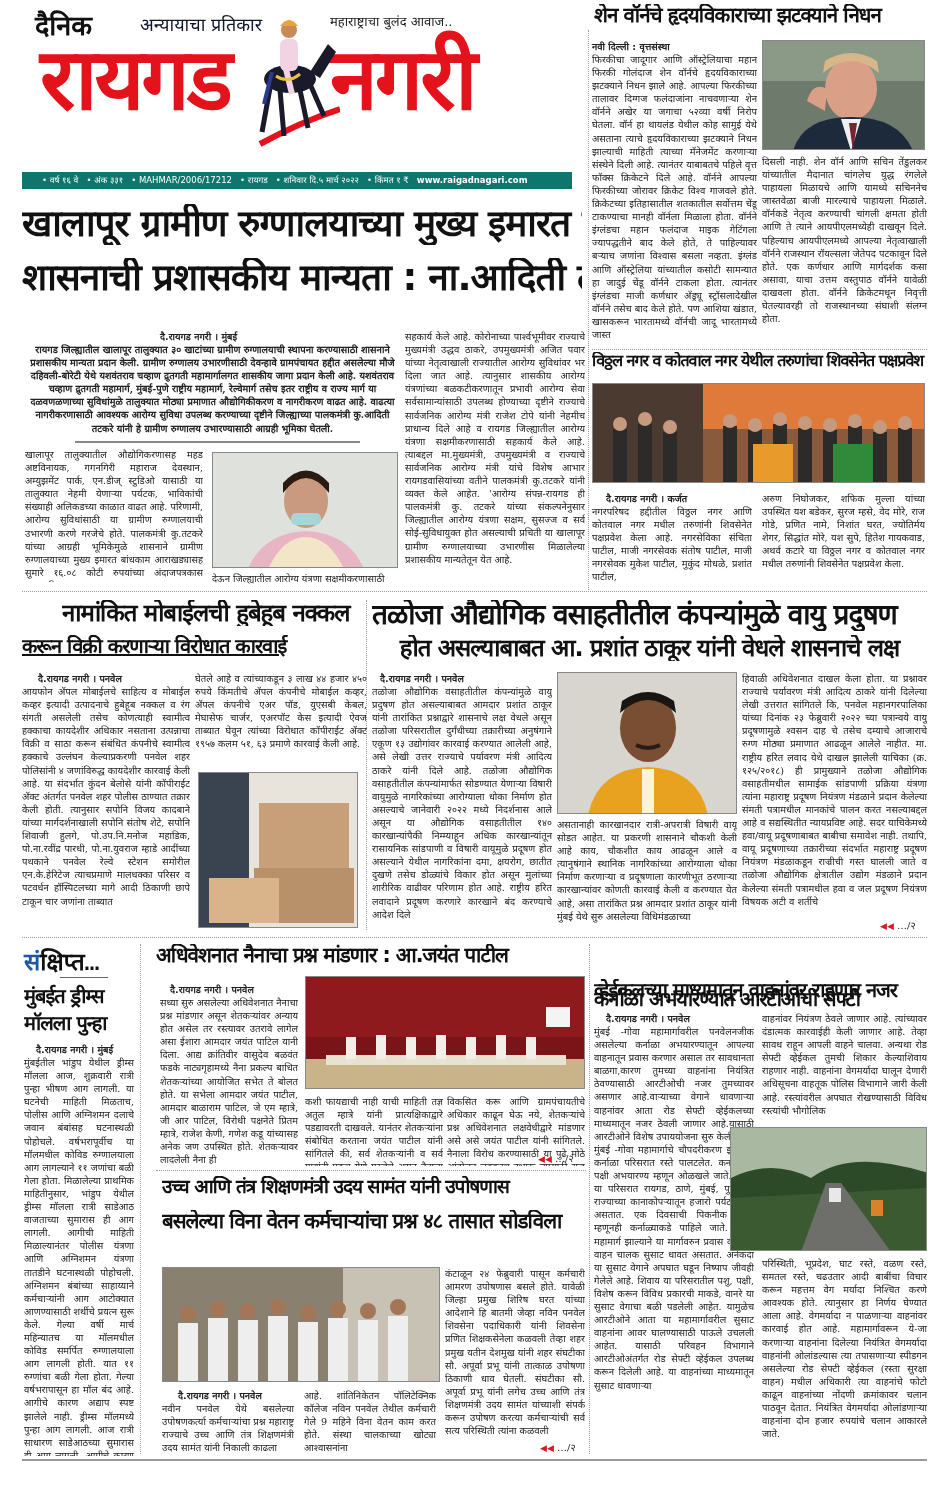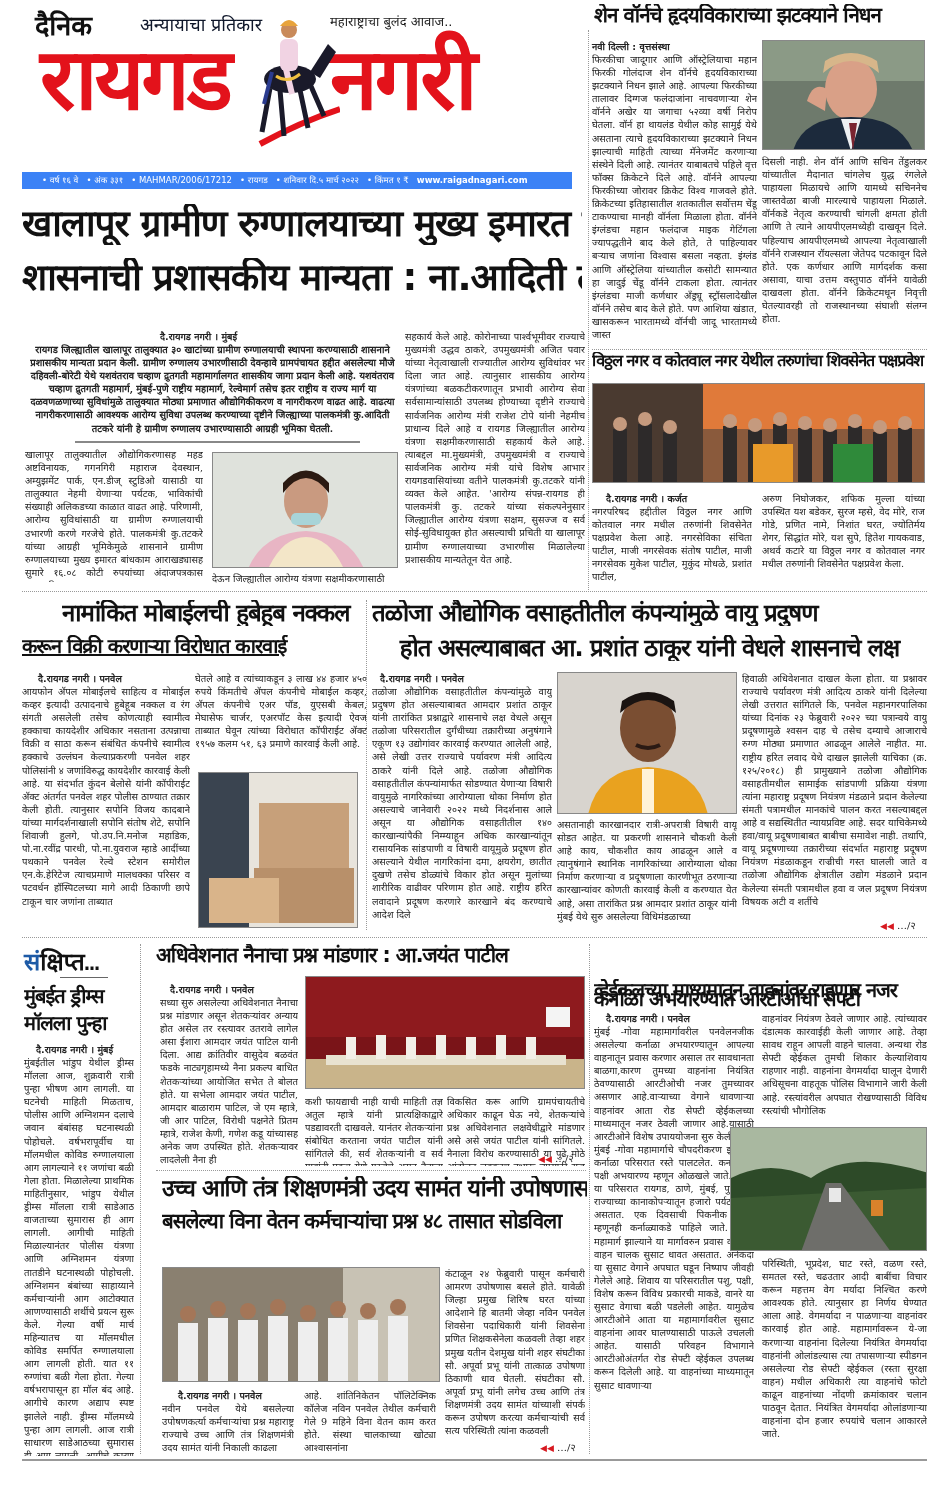--- a/index.html
+++ b/index.html
@@ -30,21 +30,21 @@
     <ellipse cx="50" cy="75" rx="26" ry="14" fill="#1a1a2a"></ellipse>
     <path d="M70 68 L88 40 L96 48 L80 74 Z" fill="#1a1a2a"></path>
     <path d="M30 84 L22 128 M40 86 L44 132 M60 86 L68 124 M70 80 L84 112" stroke="#1a1a2a" stroke-width="5" fill="none"></path>
     <path d="M32 68 L24 100" stroke="#2a3b8f" stroke-width="4"></path>
     <rect x="40" y="35" width="18" height="32" rx="6" fill="#f1d3e3"></rect>
     <circle cx="49" cy="26" r="8" fill="#c98a5a"></circle>
     <path d="M40 22 Q49 10 58 22 Z" fill="#e8a33b"></path>
     <path d="M46 65 L52 90" stroke="#f1d3e3" stroke-width="6"></path>
     <path d="M36 72 Q48 80 60 70" stroke="#f0c040" stroke-width="3" fill="none"></path>
   </svg>
-  <div class="abs" style="left:22px;top:172px;width:550px;height:17px;background:#3b82f6;color:#fff;font-size:8.5px;line-height:17px;padding-left:20px;white-space:nowrap;overflow:hidden;">
+  <div class="abs" style="left:22px;top:172px;width:550px;height:17px;background:#0f766e;color:#fff;font-size:8.5px;line-height:17px;padding-left:20px;white-space:nowrap;overflow:hidden;">
     <span>• <span>वर्ष १६ वे</span></span>&nbsp;&nbsp;
     <span>• <span>अंक ३३१</span></span>&nbsp;&nbsp;
     <span>• <span>MAHMAR/2006/17212</span></span>&nbsp;&nbsp;
     <span>• <span>रायगड</span></span>&nbsp;&nbsp;
     <span>• <span>शनिवार दि.५ मार्च २०२२</span></span>&nbsp;&nbsp;
     <span>• <span>किंमत १ ₹</span></span>&nbsp;&nbsp;
     <span style="font-weight:bold;">www.raigadnagari.com</span>
   </div>
 </div>
 
@@ -142,21 +142,21 @@
     <rect width="160" height="156" fill="#e8e4dc"></rect>
     <rect x="0" y="0" width="50" height="156" fill="#3a4450"></rect>
     <rect x="60" y="30" width="90" height="70" fill="#c7a07a"></rect>
     <rect x="55" y="95" width="100" height="55" fill="#b8906a"></rect>
     <rect x="10" y="105" width="70" height="45" fill="#d9b48a"></rect>
   </svg>
 </div>
 
 <div class="abs dotted-v" style="left:366px;top:600px;height:330px;"></div>
 
-<div class="abs hl" style="left:372px;top:600px;width:555px;font-size:24px;">तळोजा औद्योगिक वसाहतीतील कंपन्यांमुळे वायु प्रदुषण</div>
+<div class="abs hl" style="left:372px;top:600px;width:555px;font-size:28px;">तळोजा औद्योगिक वसाहतीतील कंपन्यांमुळे वायु प्रदुषण</div>
 <div class="abs hl" style="left:372px;top:635px;width:555px;font-size:24px;text-align:center;">होत असल्याबाबत आ. प्रशांत ठाकूर यांनी वेधले शासनाचे लक्ष</div>
 <div class="abs dateline" style="left:380px;top:672px;">दै.रायगड नगरी । पनवेल</div>
 <div class="abs body-text" style="left:372px;top:685px;width:180px;height:245px;">तळोजा औद्योगिक वसाहतीतील कंपन्यांमुळे वायु प्रदुषण होत असल्याबाबत आमदार प्रशांत ठाकूर यांनी तारांकित प्रश्नाद्वारे शासनाचे लक्ष वेधले असून तळोजा परिसरातील दुर्गंधीच्या तक्रारीच्या अनुषंगाने एकूण १३ उद्योगांवर कारवाई करण्यात आलेली आहे, असे लेखी उत्तर राज्याचे पर्यावरण मंत्री आदित्य ठाकरे यांनी दिले आहे. तळोजा औद्योगिक वसाहतीतील कंपन्यांमार्फत सोडण्यात येणाऱ्या विषारी वायुमुळे नागरिकांच्या आरोग्याला धोका निर्माण होत असल्याचे जानेवारी २०२२ मध्ये निदर्शनास आले असून या औद्योगिक वसाहतीतील १४० कारखान्यांपैकी निम्म्याहून अधिक कारखान्यांतून रासायनिक सांडपाणी व विषारी वायूमुळे प्रदूषण होत असल्याने येथील नागरिकांना दमा, क्षयरोग, छातीत दुखणे तसेच डोळ्यांचे विकार होत असून मुलांच्या शारीरिक वाढीवर परिणाम होत आहे. राष्ट्रीय हरित लवादाने प्रदूषण करणारे कारखाने बंद करण्याचे आदेश दिले</div>
 <div class="abs photo" style="left:557px;top:672px;width:180px;height:142px;">
   <svg width="180" height="142" viewBox="0 0 180 142">
     <rect width="180" height="142" fill="#d8d4ce"></rect>
     <ellipse cx="90" cy="55" rx="28" ry="34" fill="#7a4e32"></ellipse>
     <path d="M62 40 Q90 14 118 40 L116 28 Q90 10 64 28 Z" fill="#1a1412"></path>
     <path d="M78 72 Q90 78 102 72" stroke="#2a1a14" stroke-width="4" fill="none"></path>
     <path d="M30 142 Q40 96 90 94 Q140 96 150 142 Z" fill="#e9a21f"></path>
@@ -205,21 +205,21 @@
 </div>
 <div class="abs body-text" style="left:305px;top:1095px;width:138px;height:71px;">कशी फायद्याची नाही याची माहिती तज्ञ अतुल म्हात्रे यांनी प्रात्यक्षिकाद्वारे पडद्यावरती दाखवले. यानंतर शेतकऱ्यांना संबोधित करताना जयंत पाटील यांनी सांगितले की, सर्व शेतकऱ्यांनी व सर्व गावांनी एकत्र येणे गरजेचे असून नैनाला विरोध करायचा आहे. आमच्या जमिनी आम्ही</div>
 <div class="abs body-text" style="left:447px;top:1095px;width:138px;height:71px;">विकसित करू आणि ग्रामपंचायतीचे अधिकार काढून घेऊ नये, शेतकऱ्यांचे प्रश्न अधिवेशनात लक्षवेधीद्वारे मांडणार असे असे जयंत पाटील यांनी सांगितले. नैनाला विरोध करण्यासाठी या पुढे मोठे आंदोलन लवकरच उभारू त्यासाठी राजू शेट्टी यांच्यासह दिल्लीचे शेतकऱ्यांचे नेते पनवेलला</div>
 <div class="abs cont" style="left:538px;top:1151px;">
   <span class="arr">◀◀</span>
   <span>…/२</span>
 </div>
 
 <div class="abs dotted-h" style="left:156px;top:1170px;width:430px;"></div>
 
-<div class="abs hl" style="left:162px;top:1176px;width:425px;font-size:23px;">उच्च आणि तंत्र शिक्षणमंत्री उदय सामंत यांनी उपोषणास</div>
+<div class="abs hl" style="left:162px;top:1176px;width:425px;font-size:19px;">उच्च आणि तंत्र शिक्षणमंत्री उदय सामंत यांनी उपोषणास</div>
 <div class="abs hl" style="left:162px;top:1210px;width:425px;font-size:20.5px;">बसलेल्या विना वेतन कर्मचाऱ्यांचा प्रश्न ४८ तासात सोडविला</div>
 <div class="abs photo" style="left:162px;top:1267px;width:278px;height:115px;">
   <svg width="278" height="115" viewBox="0 0 278 115">
     <rect width="278" height="115" fill="#8a8070"></rect>
     <rect x="180" y="0" width="98" height="115" fill="#c8c2b4"></rect>
     <g fill="#eeeeee">
       <rect x="15" y="55" width="20" height="60"></rect>
         <rect x="45" y="50" width="20" height="65"></rect>
       <rect x="75" y="52" width="20" height="63"></rect>
         <rect x="105" y="48" width="20" height="67"></rect>

